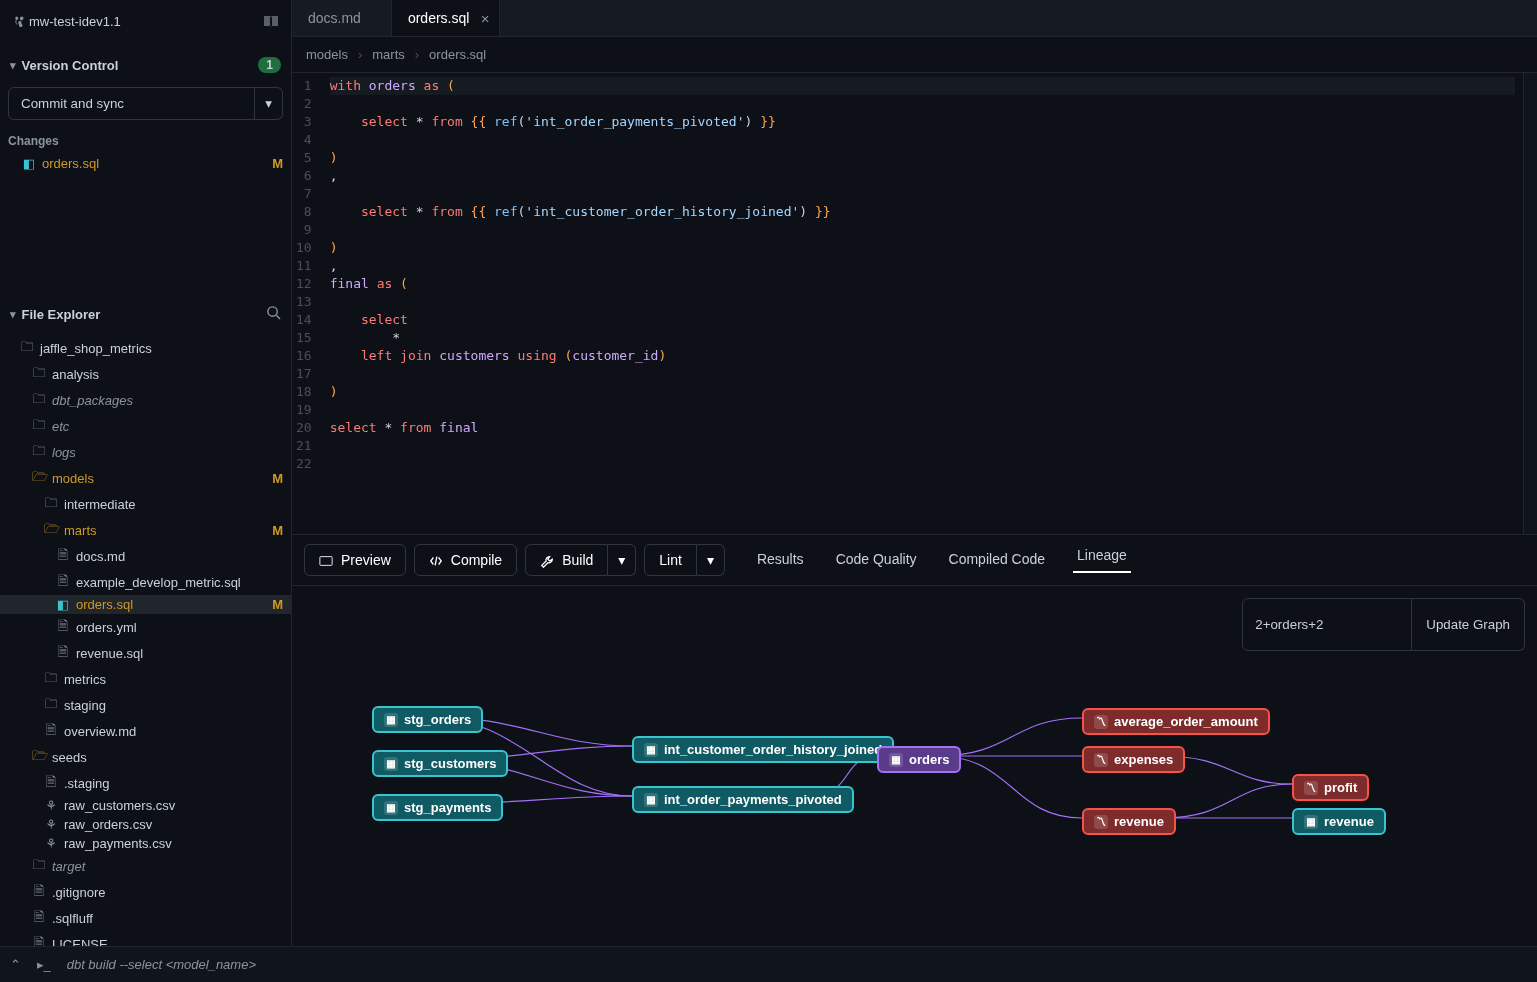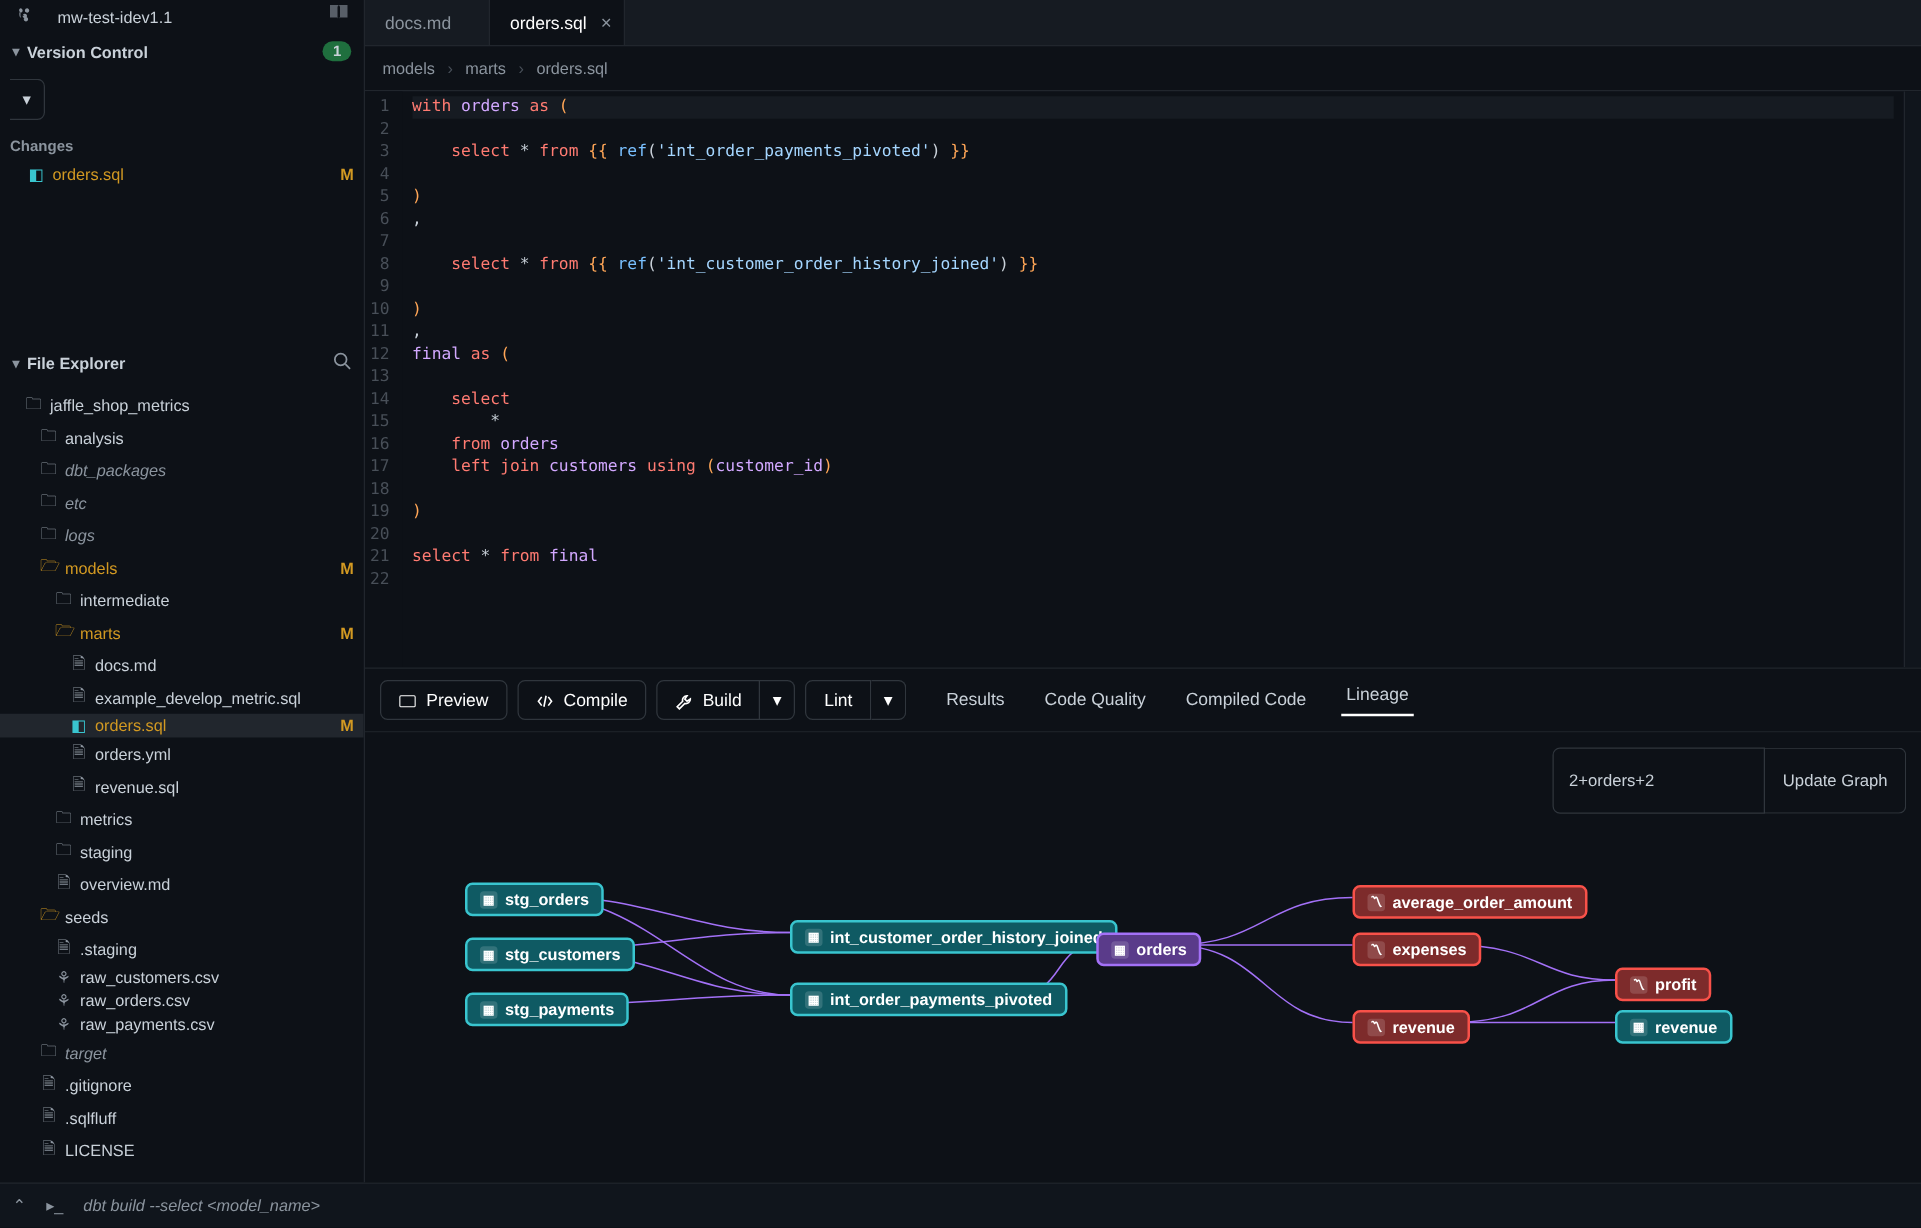--- a/index.html
+++ b/index.html
@@ -19,23 +19,23 @@
   .sidebar {
     width: 292px;
     background: #0d1117;
     border-right: 1px solid #21262d;
     display: flex;
     flex-direction: column;
     overflow-y: auto;
   }
   .sidebar-header {
     display: flex;
-    align-items: flex-end;
-    padding: 2px 12px;
-    gap: 20px;
+    align-items: flex-start;
+    padding: 14px 12px;
+    gap: 3px;
     border-bottom: 0px solid #21262d;
   }
   .branch-icon { color: #8b949e; }
   .branch-name { color: #c9d1d9; flex: 1; }
   .book-icon { color: #8b949e; }
   .panel-header {
     display: flex;
     align-items: center;
     padding: 10px 10px;
     gap: 6px;
@@ -190,20 +190,21 @@
       </span>
     </div>
 
     <div class="panel-header">
       <span class="chevron">▾</span>
       <span>Version Control</span>
       <span class="spacer"></span>
       <span class="badge-count">1</span>
     </div>
     <div class="commit-wrap">
+      <button class="commit-btn">Commit and sync</button>
       <button class="commit-dd">▾</button>
     </div>
     <div class="section-label">Changes</div>
     <div class="change-item">
       <span class="icon-model">◧</span>
       <span>orders.sql</span>
       <span class="m-badge">M</span>
     </div>
 
     <div style="flex:0 0 120px"></div>
@@ -389,21 +390,20 @@
           <div class="code-line"><span class="op">,</span></div>
           <div class="code-line">&nbsp;</div>
           <div class="code-line">    <span class="kw">select</span> <span class="op">*</span> <span class="kw">from</span> <span class="brace">{{</span> <span class="fn">ref</span>(<span class="str">'int_customer_order_history_joined'</span>) <span class="brace">}}</span></div>
           <div class="code-line">&nbsp;</div>
           <div class="code-line"><span class="brace">)</span></div>
           <div class="code-line"><span class="op">,</span></div>
           <div class="code-line"><span class="id">final</span> <span class="kw">as</span> <span class="brace">(</span></div>
           <div class="code-line">&nbsp;</div>
           <div class="code-line">    <span class="kw">select</span></div>
           <div class="code-line">        <span class="op">*</span></div>
-          <div class="code-line">    <span class="kw">from</span> <span class="id">orders</span></div>
           <div class="code-line">    <span class="kw">left join</span> <span class="id">customers</span> <span class="kw">using</span> <span class="brace">(</span><span class="id">customer_id</span><span class="brace">)</span></div>
           <div class="code-line">&nbsp;</div>
           <div class="code-line"><span class="brace">)</span></div>
           <div class="code-line">&nbsp;</div>
           <div class="code-line"><span class="kw">select</span> <span class="op">*</span> <span class="kw">from</span> <span class="id">final</span></div>
         </div>
       <div class="minimap"></div>
     </div>
 
     <div class="toolbar">

